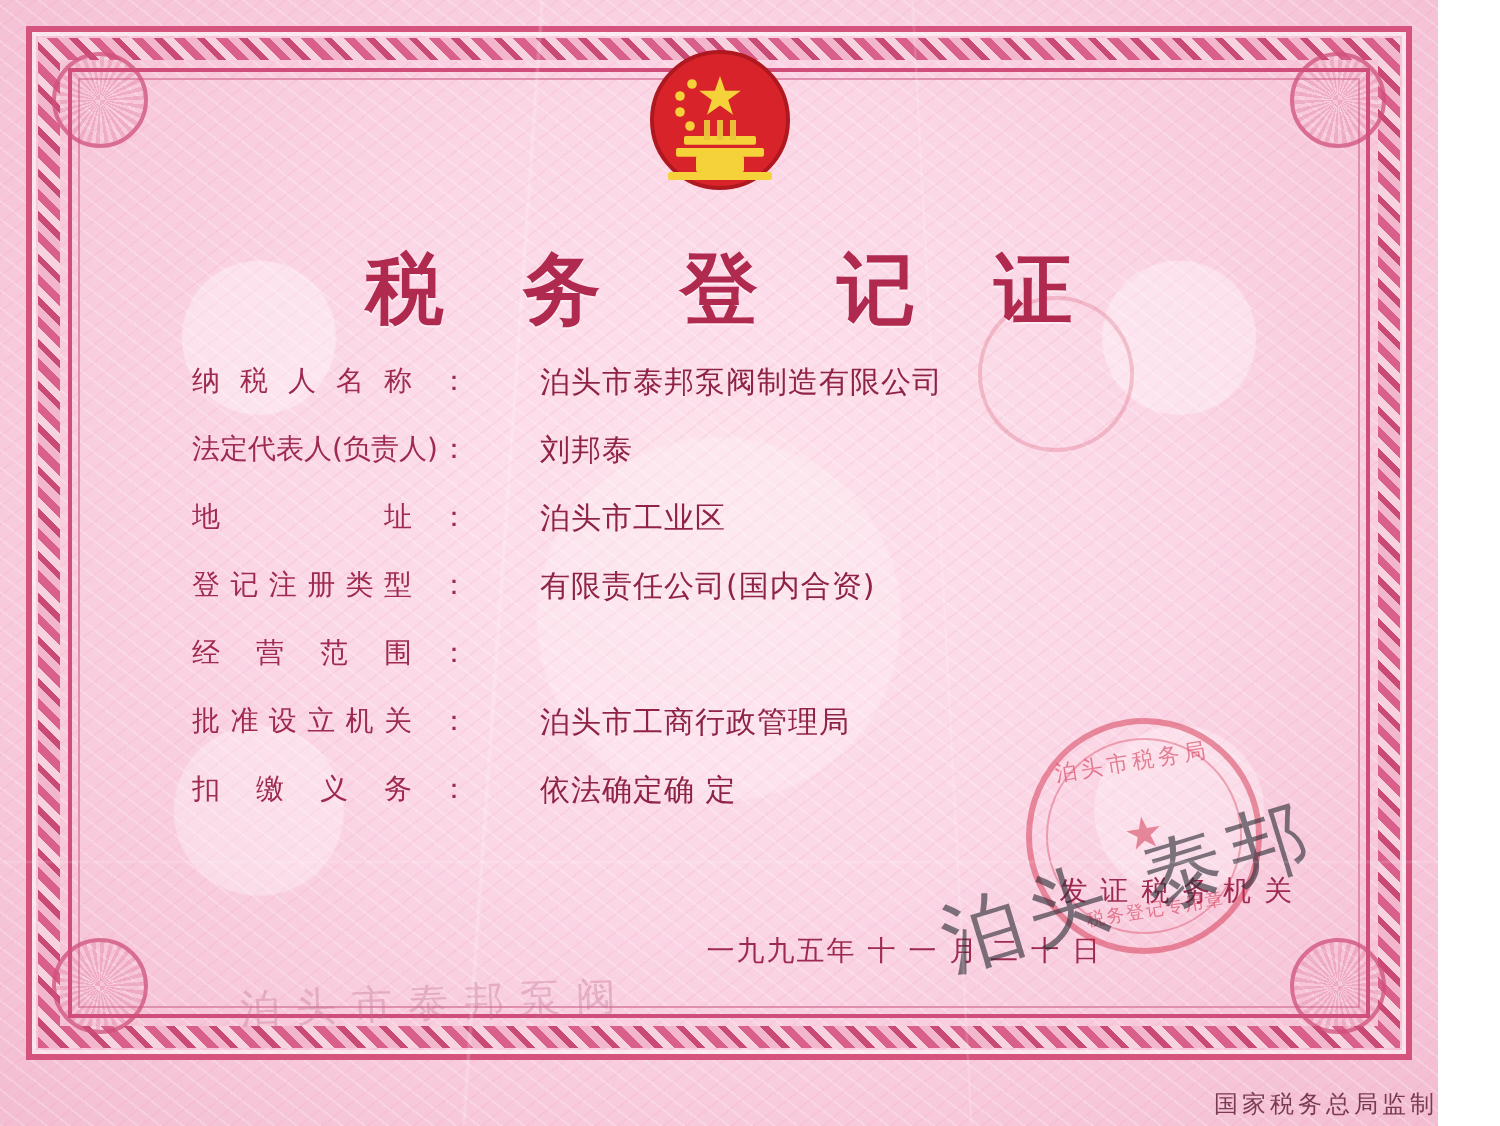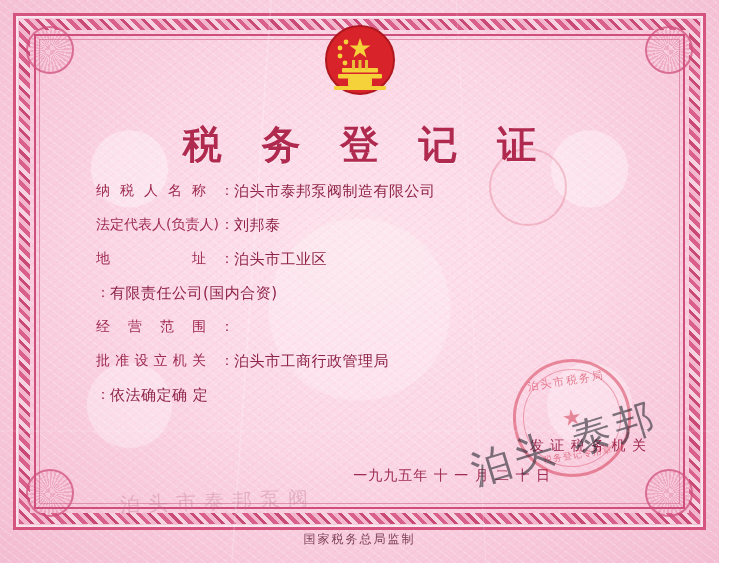--- a/index.html
+++ b/index.html
@@ -172,20 +172,21 @@
     flex: 0 0 8px;
     font-size: 14px;
     color: #9e2a4f;
   }
   .value {
     font-family: "DejaVu Sans", sans-serif;
     font-size: 15px;
     color: #8e2346;
     letter-spacing: 0.5px;
     white-space: nowrap;
+    margin-left: 36px;
   }
 
   
   .issuer {
     position: absolute;
     right: 72px;
     bottom: 108px;
     font-size: 14px;
     color: #9e2a4f;
     letter-spacing: 1px;
@@ -270,22 +271,22 @@
     letter-spacing: 8px;
     transform: rotate(-2deg);
     white-space: nowrap;
     pointer-events: none;
   }
 
   
   .footer {
     position: absolute;
     left: 0; right: 0;
-    bottom: 15px;
-    text-align: center;
+    bottom: 2px;
+    text-align: right;
     font-size: 12px;
     color: #7a3b52;
     letter-spacing: 2px;
   }
 
   
   .crease {
     position: absolute;
     pointer-events: none;
     background: linear-gradient(to right, rgba(255,255,255,0.0), rgba(255,255,255,0.45), rgba(255,255,255,0.0));
@@ -354,36 +355,38 @@
       <div class="value">刘邦泰</div>
     </div>
 
     <div class="row">
       <div class="label spread">地 址</div>
       <div class="colon">：</div>
       <div class="value">泊头市工业区</div>
     </div>
 
     <div class="row">
+      <div class="label spread">登 记 注 册 类 型</div>
       <div class="colon">：</div>
       <div class="value">有限责任公司(国内合资)</div>
     </div>
 
     <div class="row">
       <div class="label spread">经 营 范 围</div>
       <div class="colon">：</div>
     </div>
 
     <div class="row">
       <div class="label spread">批 准 设 立 机 关</div>
       <div class="colon">：</div>
       <div class="value">泊头市工商行政管理局</div>
     </div>
 
     <div class="row">
+      <div class="label spread">扣 缴 义 务</div>
       <div class="colon">：</div>
       <div class="value">依法确定确 定</div>
     </div>
 
   </div>
 
   <div class="issuer">发 证 税 务 机 关</div>
   <div class="issue-date">一九九五年 十 一 月 二 十 日</div>
 
   <div class="seal">

